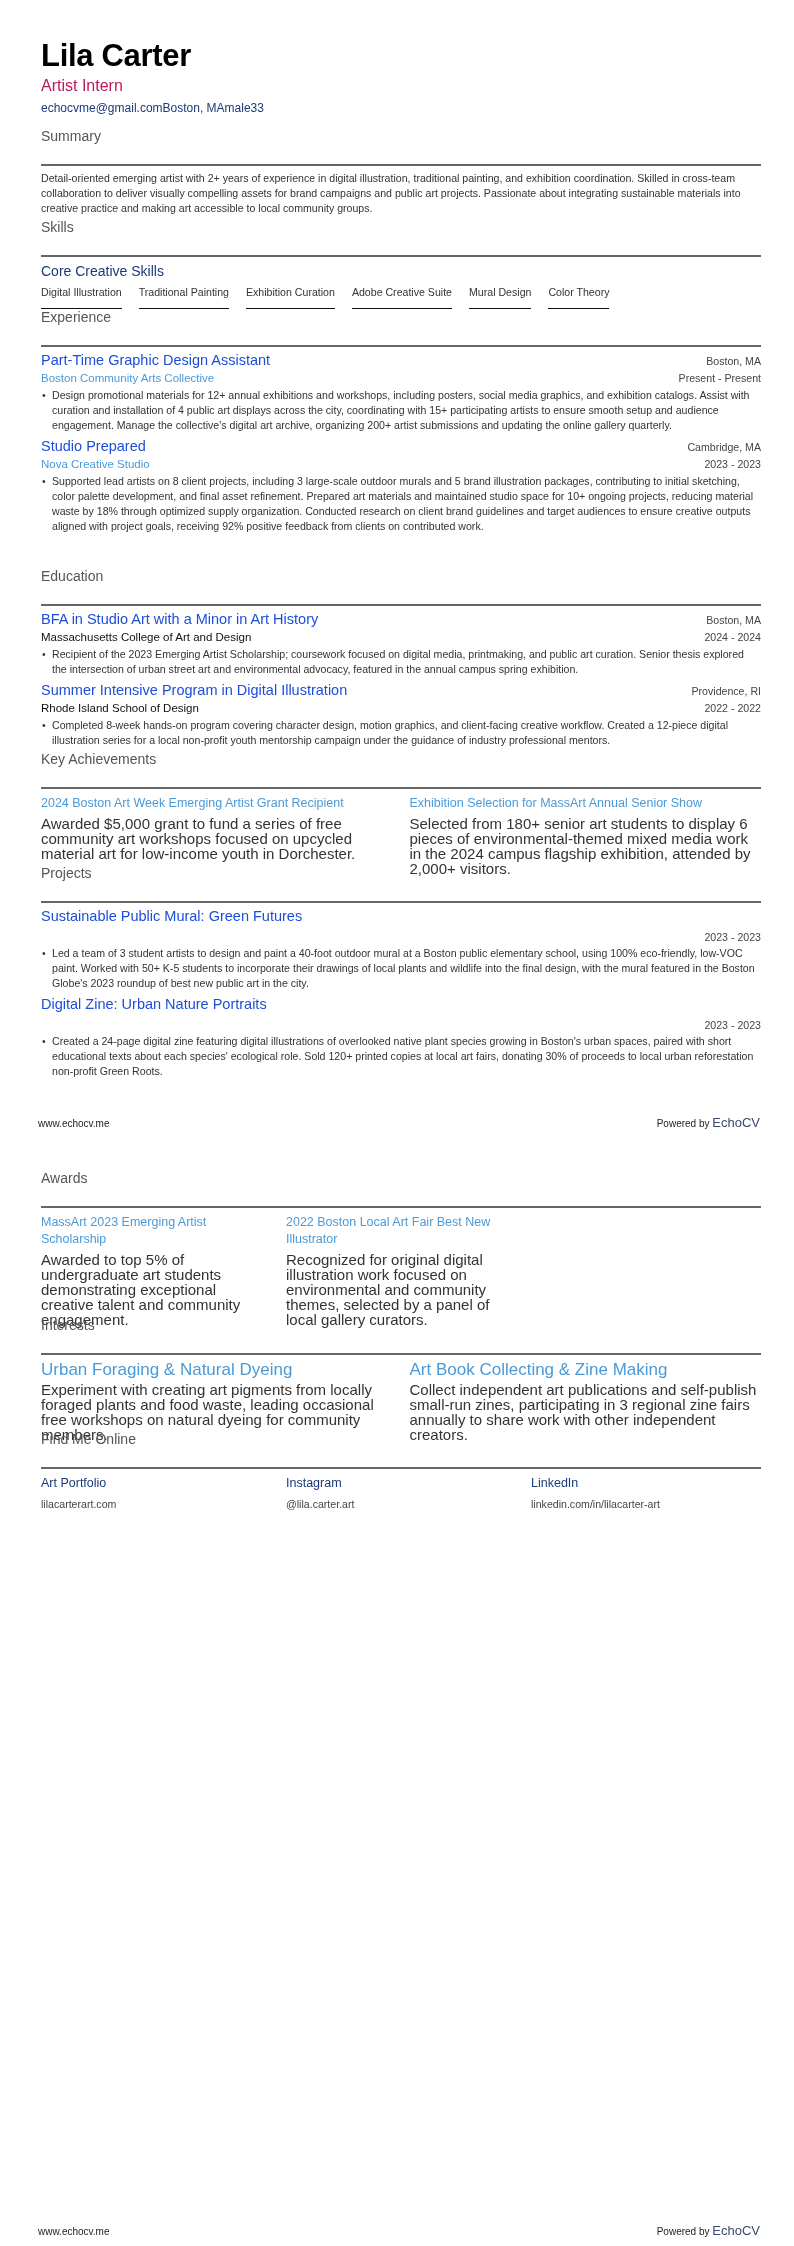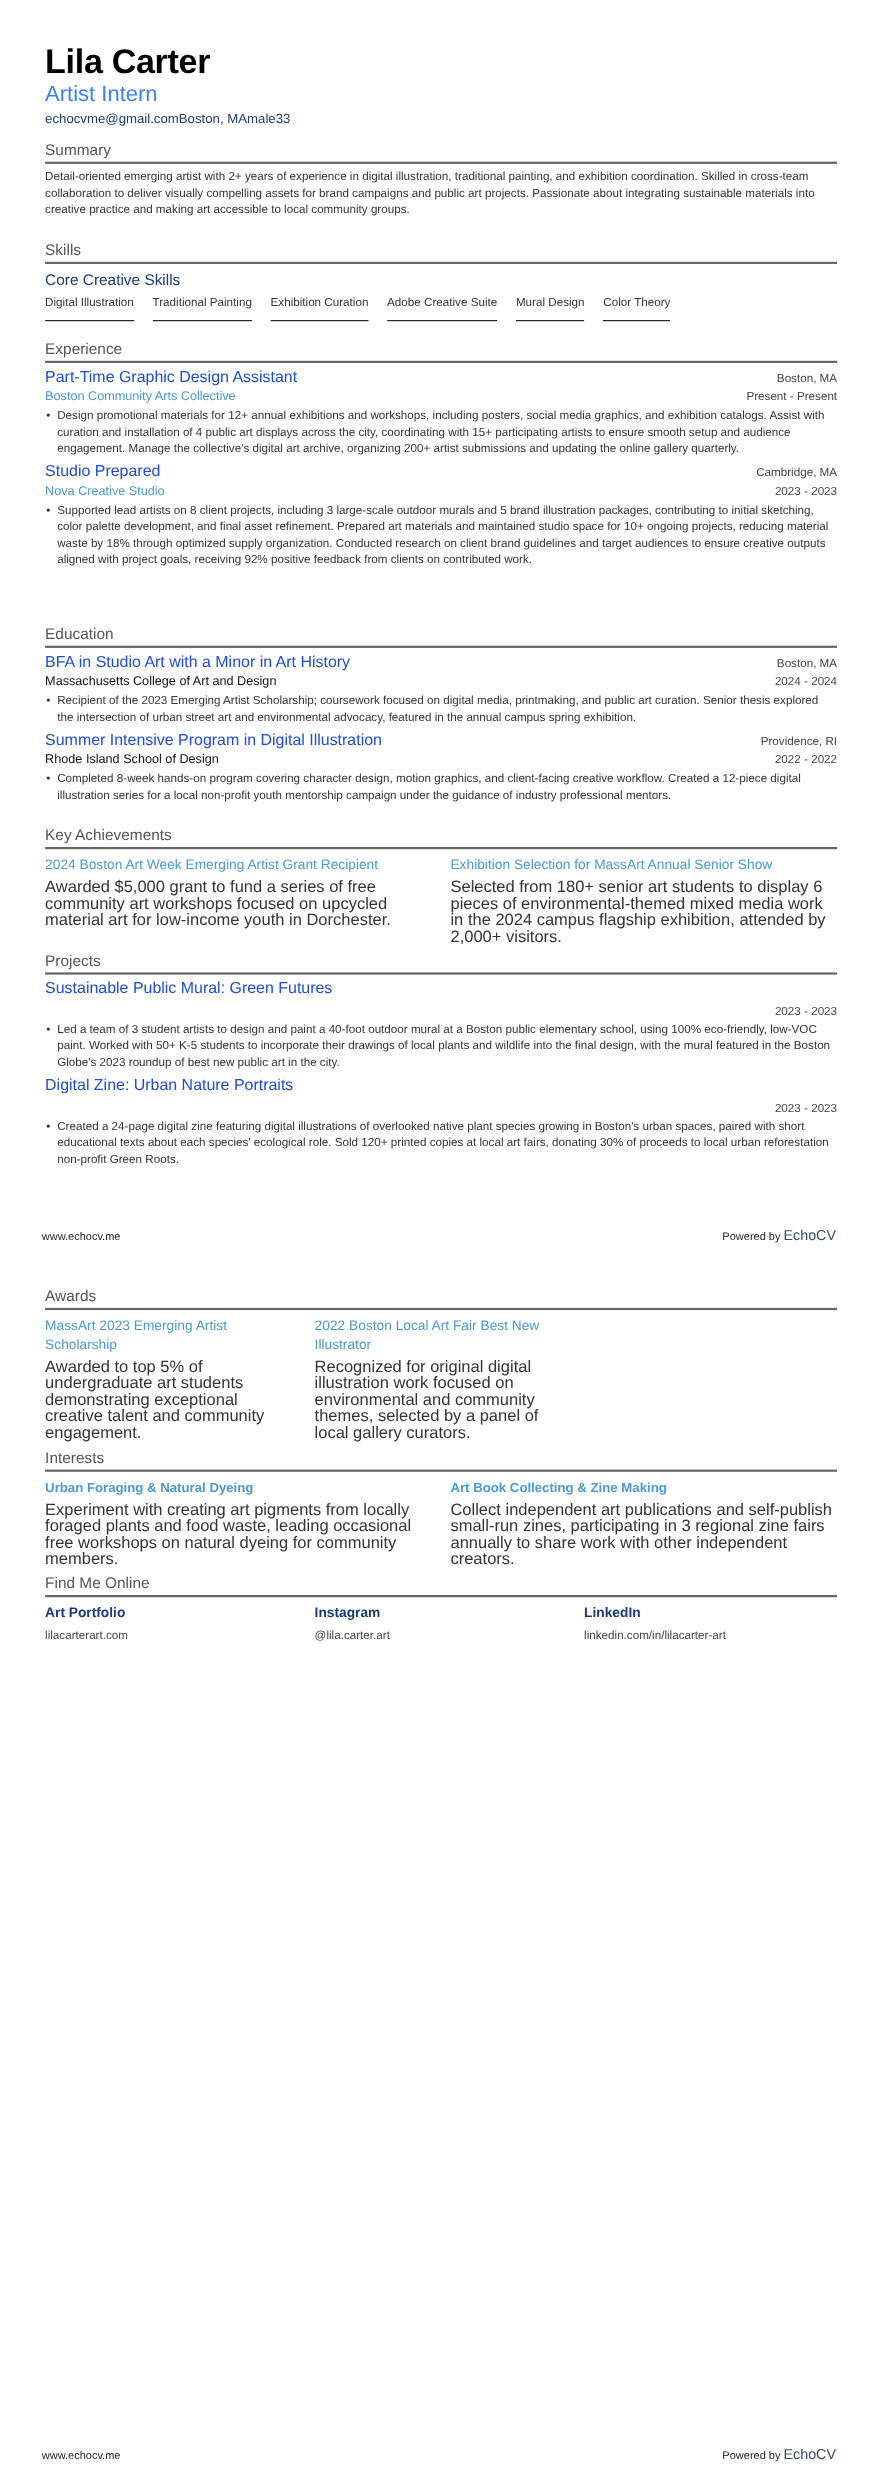--- a/index.html
+++ b/index.html
@@ -3,45 +3,45 @@
   <meta charset="utf-8">
   <style>
     * { box-sizing: border-box; margin: 0; padding: 0; }
     html, body { width: 794px; background: #ffffff; }
     body { font-family: "Liberation Sans", "DejaVu Sans", sans-serif; color: #333; position: relative; height: 2246px; overflow: hidden; }
     .page { position: absolute; left: 0; width: 794px; }
     .page1 { top: 0; height: 1123px; }
     .page2 { top: 1123px; height: 1123px; }
     .content { position: absolute; left: 41px; width: 720px; }
     .name { font-size: 31px; font-weight: bold; color: #000; letter-spacing: -0.3px; line-height: 36px; }
-    .role { font-size: 20px; color: #3b82f6; margin-top: 2px; line-height: 20px; }
+    .role { font-size: 16px; color: #be185d; margin-top: 2px; line-height: 20px; }
     .contact { font-size: 12px; color: #1a3a7a; margin-top: 4px; display: flex; gap: 0; line-height: 16px; }
     .section { margin-top: 0; }
-    .section-title { font-size: 14px; color: #555; line-height: 18px; padding-bottom: 2px; border-bottom: 2px solid #666; }
+    .section-title { font-size: 14px; color: #555; line-height: 18px; padding-bottom: 19px; border-bottom: 2px solid #666; }
     .para { font-size: 10.6px; color: #333; line-height: 15px; margin-top: 5px; }
     .sub-title { font-size: 14px; color: #1a3a7a; line-height: 18px; }
     .skills-row { display: flex; gap: 17px; margin-top: 6px; }
     .skill-chip { font-size: 10.6px; color: #333; padding-bottom: 9px; border-bottom: 1.5px solid #111; line-height: 13px; }
     .entry { margin-top: 4px; }
     .entry-head { display: flex; justify-content: space-between; align-items: baseline; }
     .entry-title { font-size: 14.5px; color: #1d4ed8; line-height: 19px; }
     .entry-loc { font-size: 10.6px; color: #444; }
     .entry-sub { display: flex; justify-content: space-between; align-items: baseline; margin-top: 0; }
     .org-blue { font-size: 11.5px; color: #4a9ad8; line-height: 17px; }
     .org-black { font-size: 11.5px; color: #111; line-height: 17px; }
     .date { font-size: 10.6px; color: #444; }
     .bullets { list-style: none; margin-top: 1px; }
     .bullets li { position: relative; padding-left: 11px; font-size: 10.6px; color: #333; line-height: 15px; }
     .bullets li::before { content: "\2022"; position: absolute; left: 1px; top: 0; color: #333; }
     .grid2 { display: grid; grid-template-columns: 1fr 1fr; column-gap: 17px; margin-top: 6px; }
     .grid3 { display: grid; grid-template-columns: 228px 228px 228px; column-gap: 17px; margin-top: 6px; }
     .card-title { font-size: 12.5px; color: #4a9ad8; line-height: 17px; }
-    .card-title.bold { font-weight: bold; font-size: 12px; }
+    .card-title.bold { font-weight: normal; font-size: 17px; }
     .card-text { font-size: 15px; color: #333; line-height: 15px; margin-top: 4px; }
-    .link-title { font-size: 12.5px; color: #1a3a7a; line-height: 17px; font-weight: bold; }
+    .link-title { font-size: 12.5px; color: #1a3a7a; line-height: 17px; }
     .link-val { font-size: 10.6px; color: #444; line-height: 15px; margin-top: 5px; }
     .footer { position: absolute; left: 38px; right: 34px; display: flex; justify-content: space-between; align-items: baseline; font-size: 10px; color: #222; }
     .footer .brand { font-size: 13px; color: #3a4a6a; }
   </style>
 </head>
 <body>
 
 <div class="page page1">
   <div class="content" style="top:38px;">
     <div class="name">Lila Carter</div>

